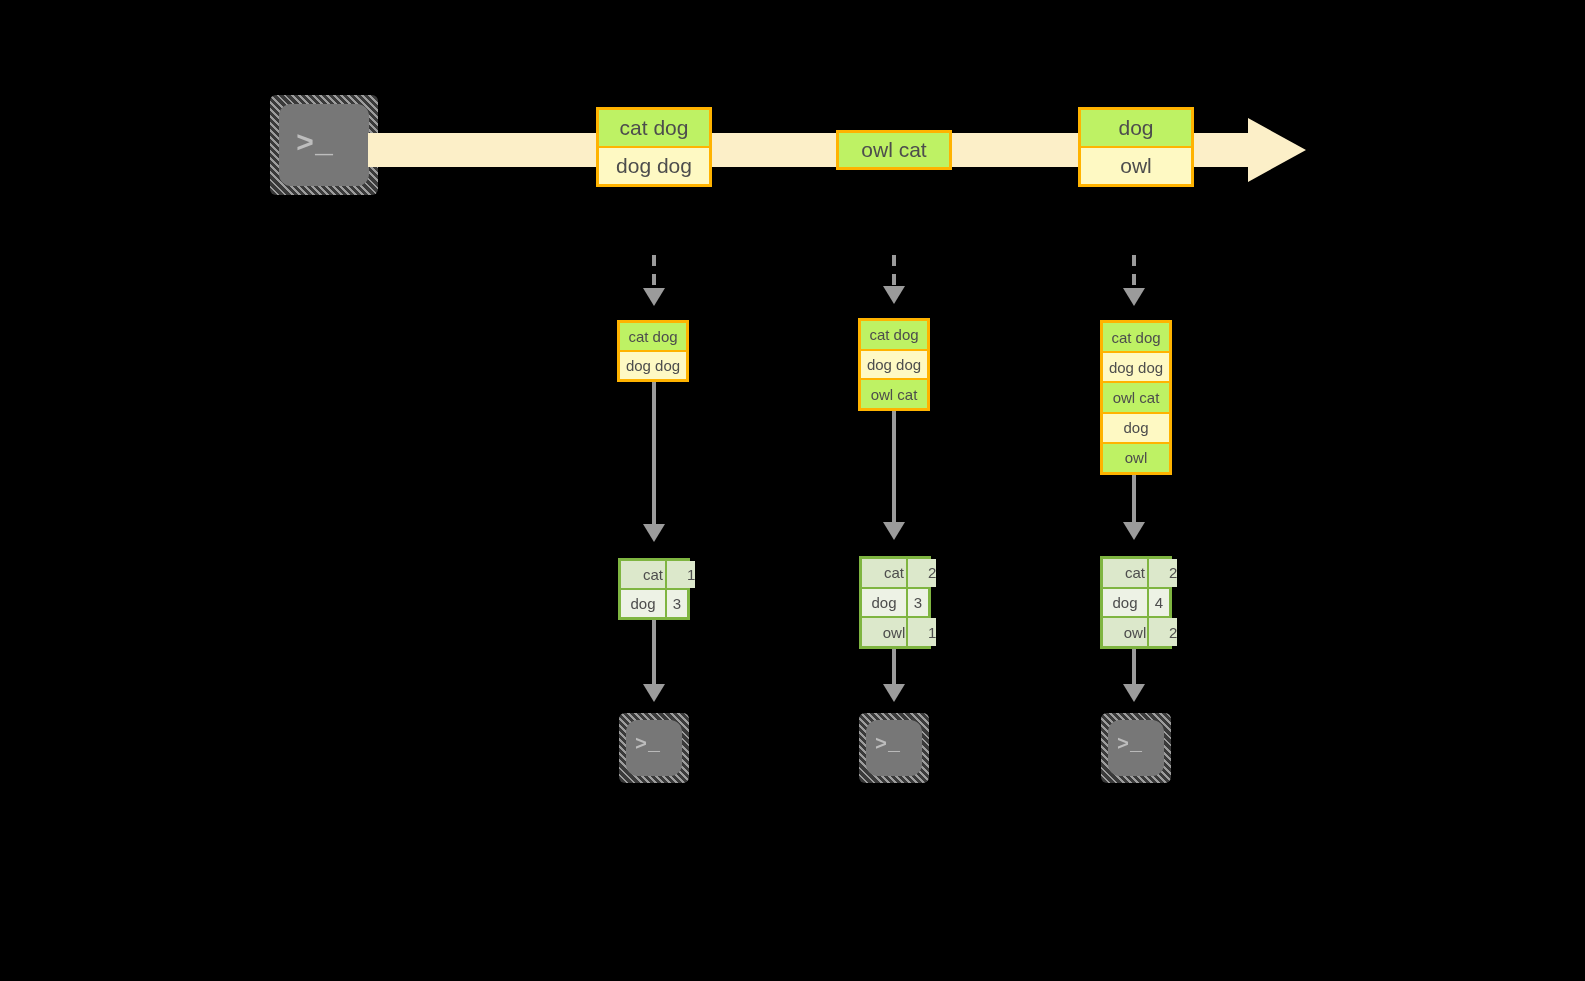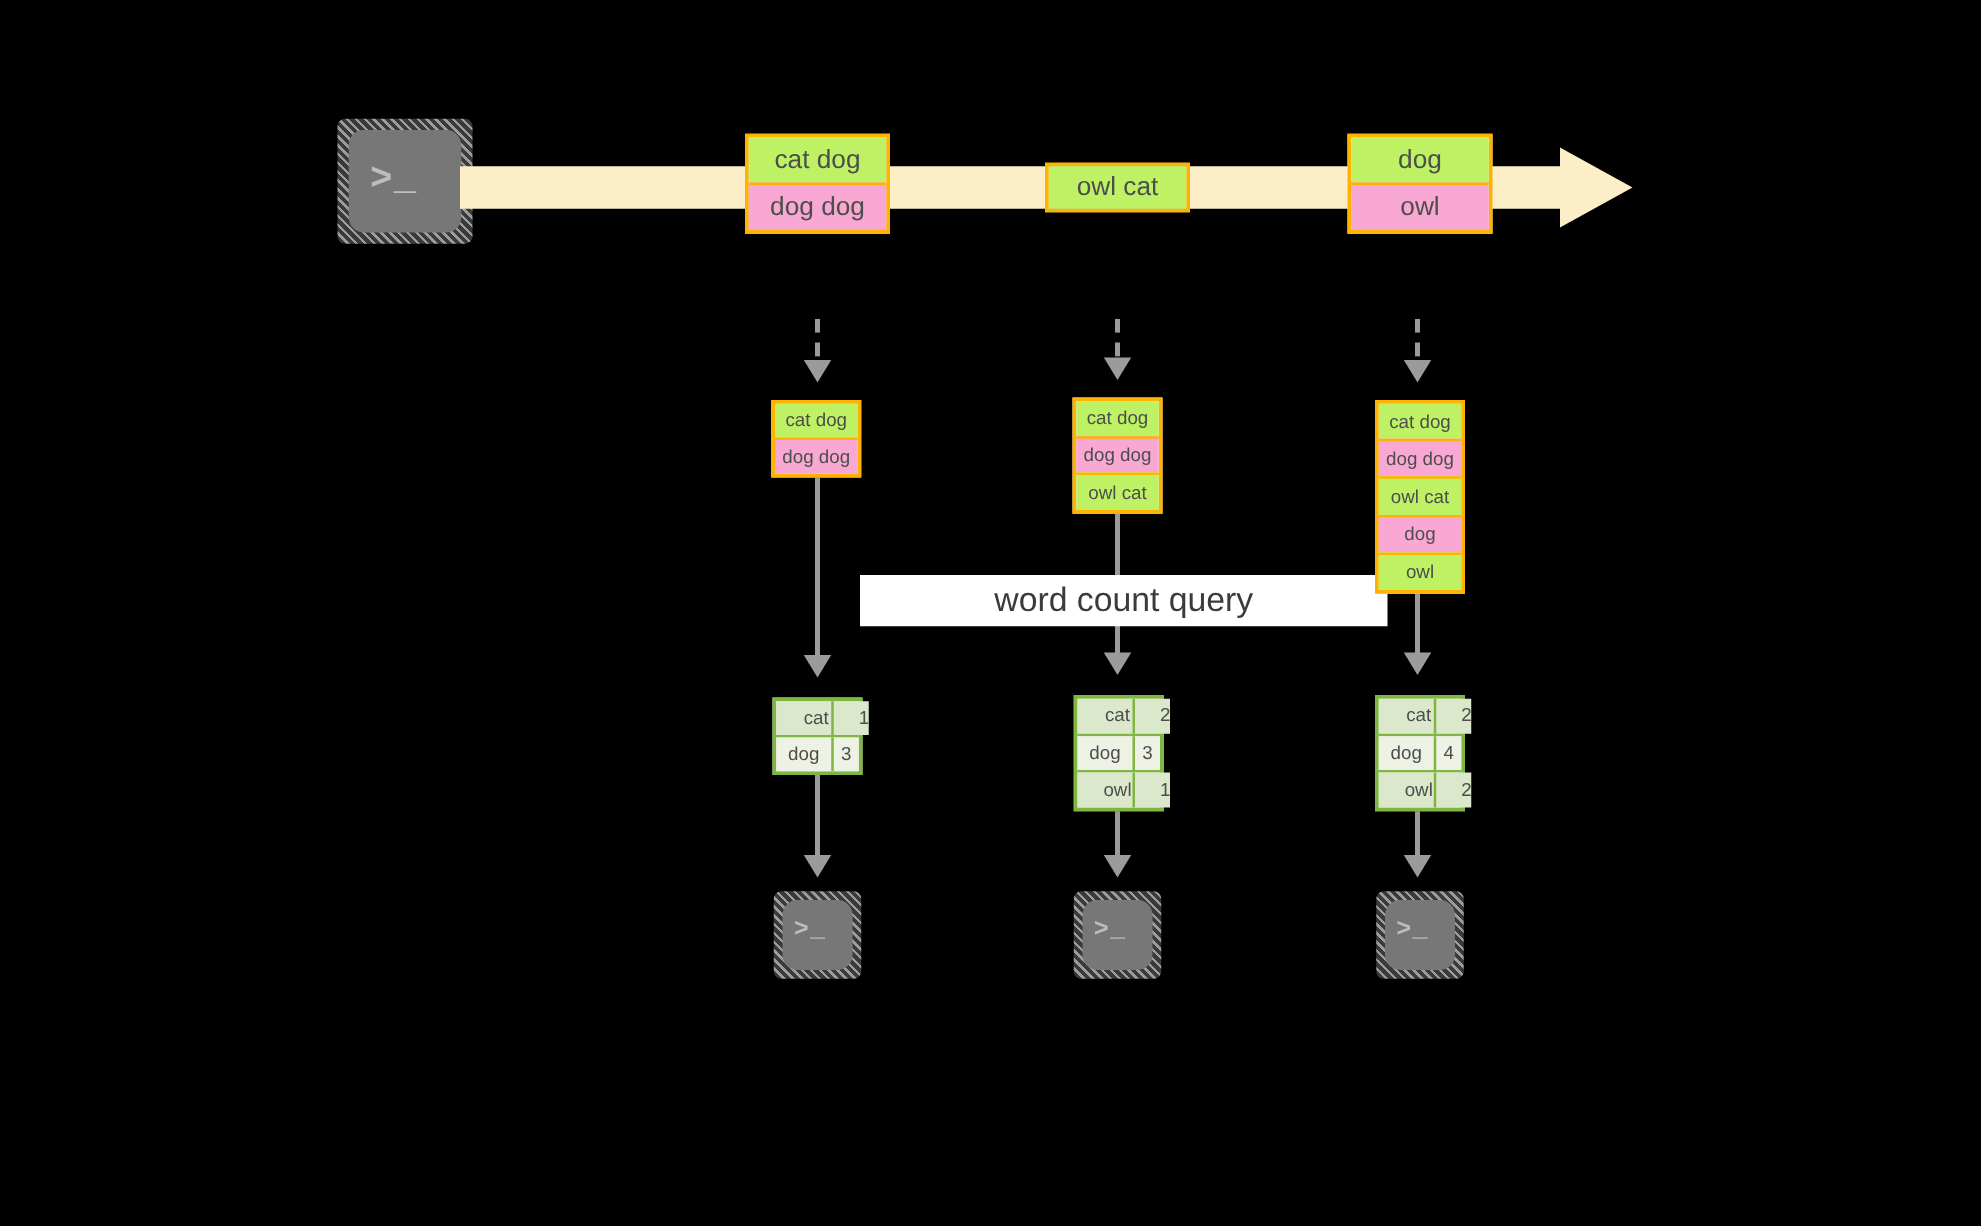--- a/index.html
+++ b/index.html
@@ -68,21 +68,21 @@
   .msgbox .cell {
     box-sizing: border-box;
     flex: 1 1 0;
     display: flex;
     align-items: center;
     justify-content: center;
     color: #4d4d4d;
     white-space: nowrap;
   }
   .msgbox .cell.shade-a { background: #bef264; }
-  .msgbox .cell.shade-b { background: #f9a8d4; }
+  .msgbox .cell.shade-b { background: #fef9c3; }
   .msgbox .cell + .cell { border-top: 2px solid #FFB300; }
 
   .msgbox.big .cell { font-size: 21px; }
   .msgbox.small .cell { font-size: 15px; }
 
   
   .restable {
     position: absolute;
     box-sizing: border-box;
     border: 3px solid #7FB541;
@@ -250,23 +250,20 @@
     <div class="face" style="left:7px; top:7px; right:7px; bottom:7px;"></div>
     <div class="glyph" style="left:16px; top:22px; font-size:20px;">&gt;_</div>
   </div>
 
   <div class="vline dashed" style="left:1132px; top:255px; height:36px;"></div>
   <div class="vhead" style="left:1123px; top:288px;"></div>
 
   <div class="vline" style="left:1132px; top:470px; height:55px;"></div>
   <div class="vhead" style="left:1123px; top:522px;"></div>
 
-  <div class="band">
-    <span class="label">word count query</span>
-  </div>
 
   <div class="msgbox small" style="left:1100px; top:320px; width:72px; height:155px;">
     <div class="cell shade-a">cat dog</div>
     <div class="cell shade-b">dog dog</div>
     <div class="cell shade-a">owl cat</div>
     <div class="cell shade-b">dog</div>
     <div class="cell shade-a">owl</div>
   </div>
 
   <div class="restable" style="left:1100px; top:556px; width:72px; height:93px;">

